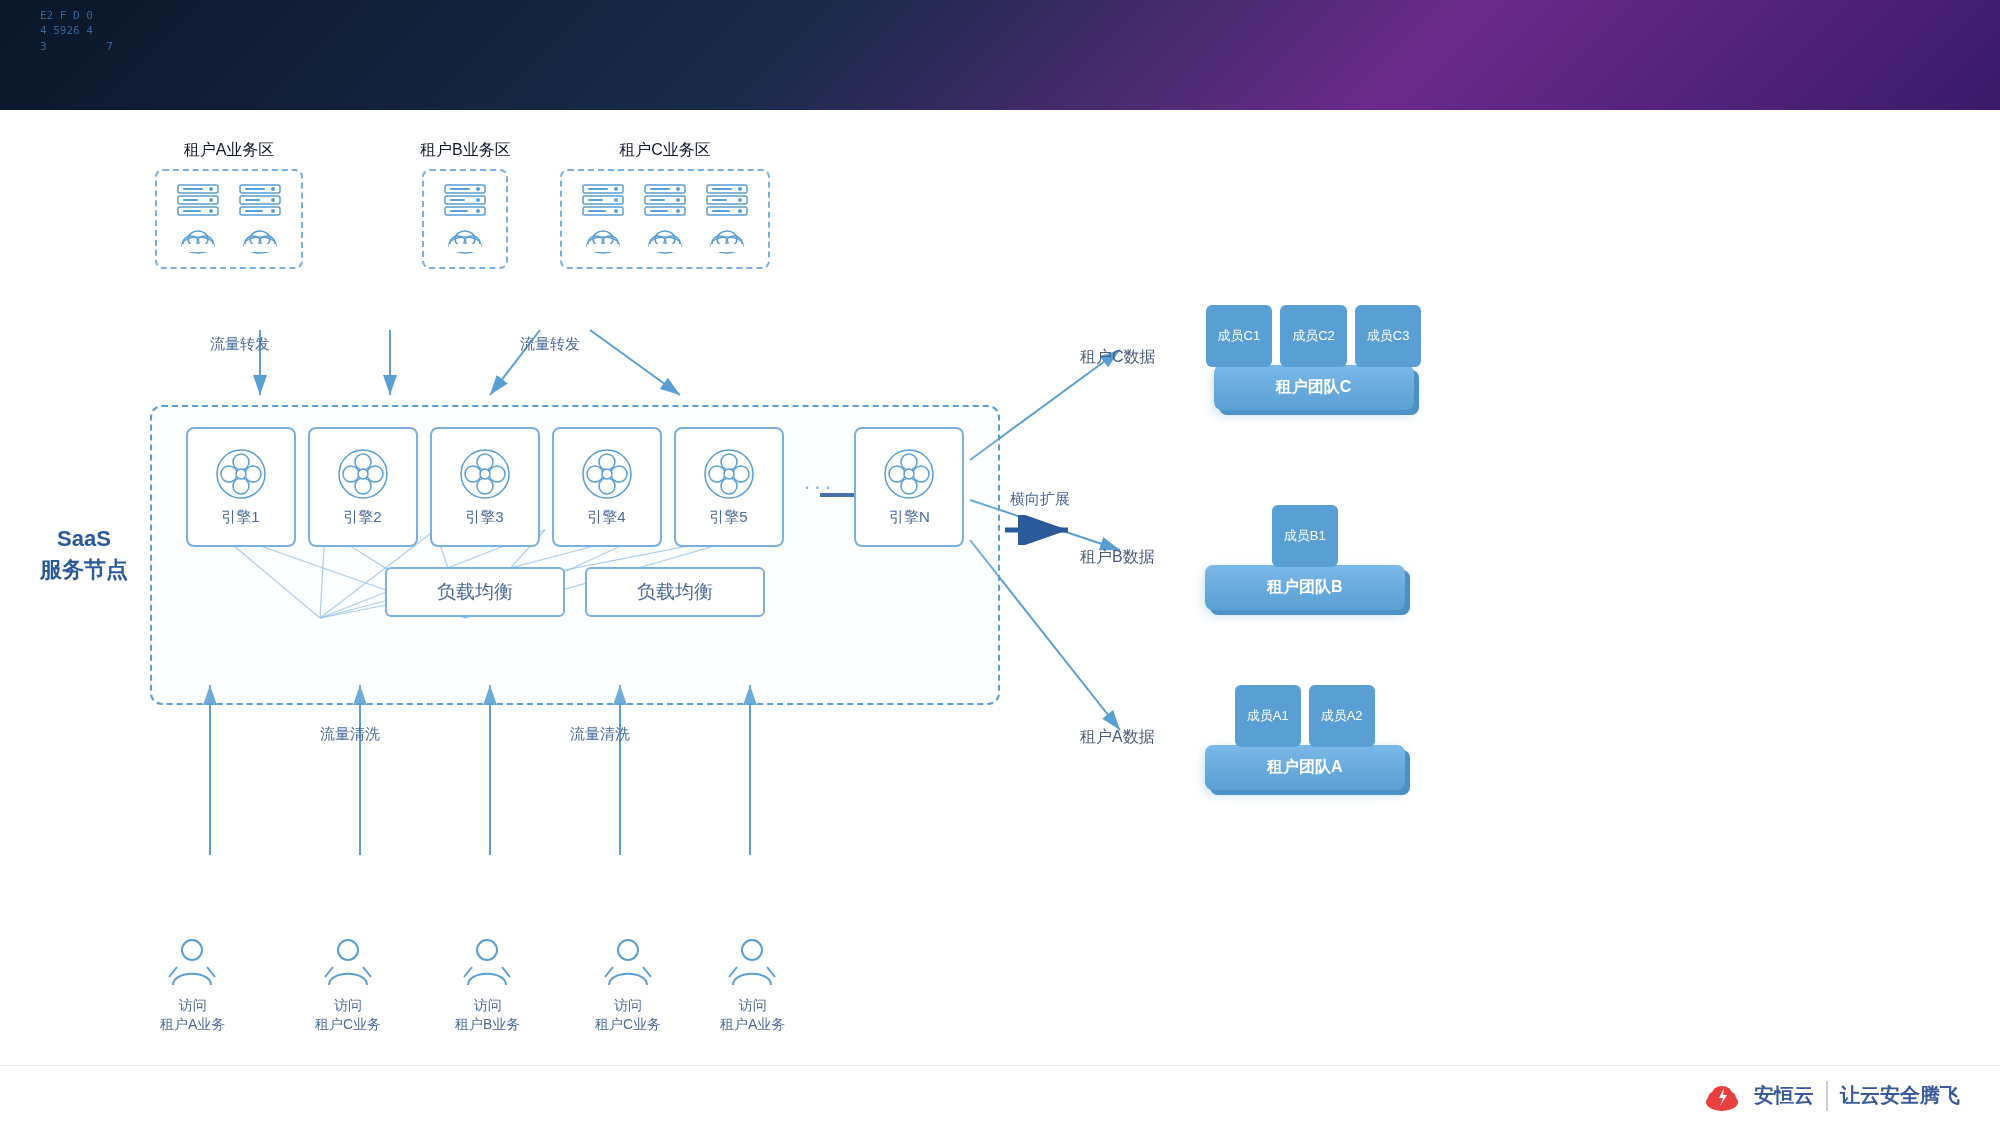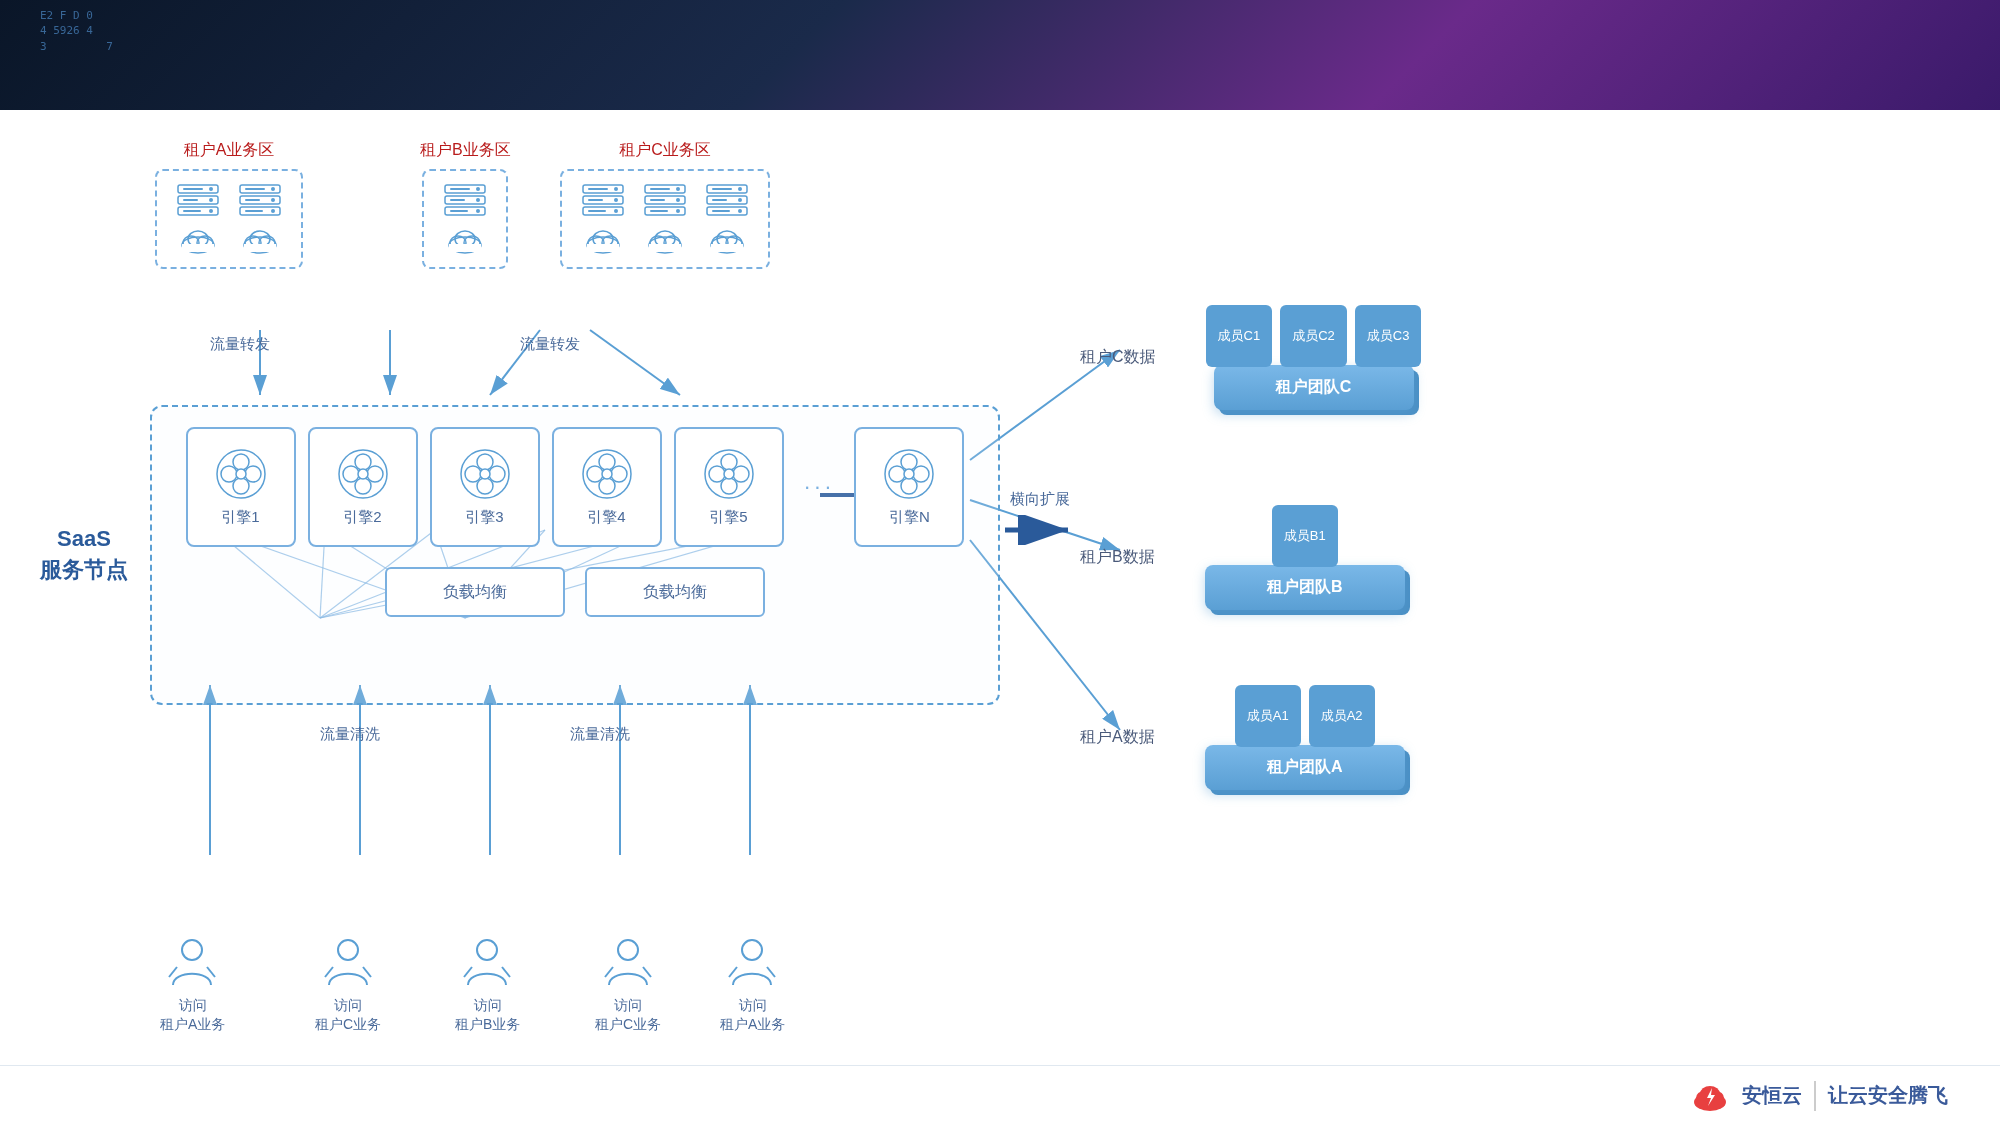--- a/index.html
+++ b/index.html
@@ -87,21 +87,21 @@
     
     .main-content {
       position: absolute;
       top: 110px;
       left: 0; right: 0; bottom: 60px;
       background: white;
       overflow: hidden;
     }
     .tenant-zone-label {
       font-size: 16px;
-      color: #b91c1c;
+      color: #0f172a;
       margin-bottom: 8px;
     }
     .tenant-zone-box {
       border: 2px dashed #7ab0e0;
       border-radius: 8px;
       padding: 12px 16px;
       display: flex;
       gap: 12px;
     }
     .server-unit {
@@ -167,21 +167,21 @@
     }
     .load-balance-box {
       width: 180px;
       height: 50px;
       border: 2px solid #7ab0e0;
       border-radius: 6px;
       background: white;
       display: flex;
       align-items: center;
       justify-content: center;
-      font-size: 16px;
+      font-size: 19px;
       color: #4a6a9a;
     }
 
     
     .connections-svg {
       position: absolute;
       top: 0; left: 0;
       width: 100%;
       height: 100%;
       pointer-events: none;
@@ -254,21 +254,21 @@
 
     
     .footer {
       position: absolute;
       bottom: 0; left: 0; right: 0;
       height: 60px;
       background: white;
       display: flex;
       align-items: center;
       justify-content: flex-end;
-      padding: 0 52px;
+      padding: 0 40px;
       border-top: 1px solid #e0e8f0;
     }
     .footer-logo {
       display: flex;
       align-items: center;
       gap: 12px;
     }
     .footer-logo-icon {
       width: 40px;
       height: 40px;

